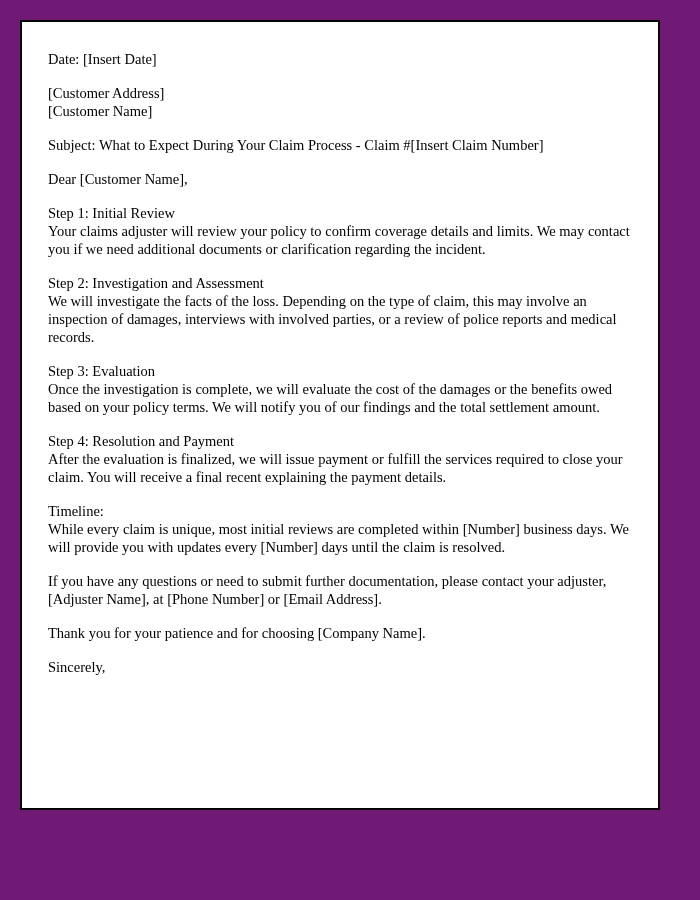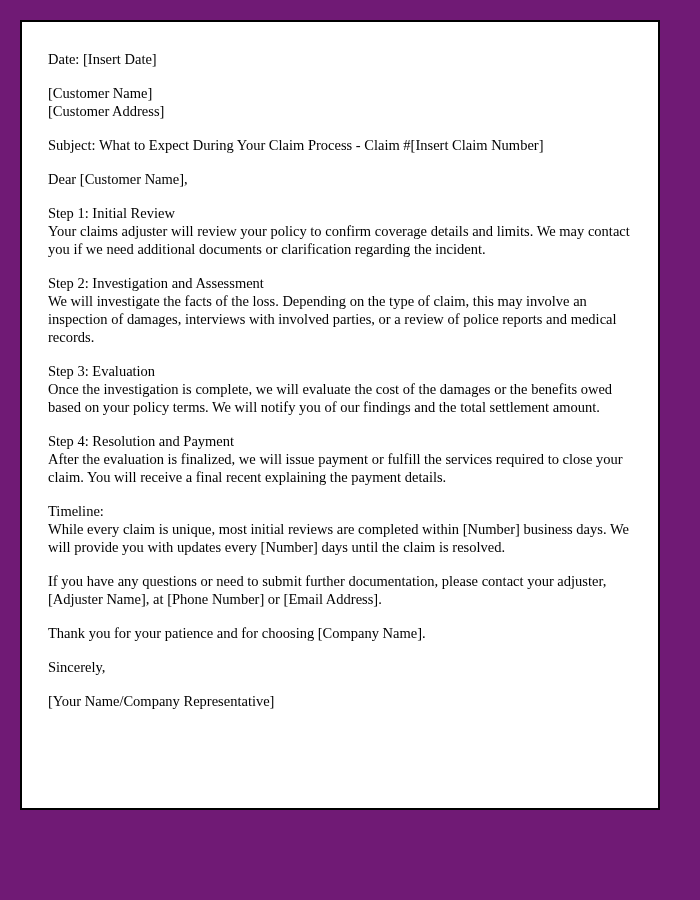--- a/index.html
+++ b/index.html
@@ -45,22 +45,22 @@
 </style>
 </head>
 <body>
 
 <div class="page">
   <div class="doc">
 
     <div class="block">Date: [Insert Date]</div>
 
     <div class="block">
+      <div class="addr-line">[Customer Address]</div>
       <div class="addr-line">[Customer Name]</div>
-      <div class="addr-line">[Customer Address]</div>
     </div>
 
     <div class="block">Subject: What to Expect During Your Claim Process - Claim #[Insert Claim Number]</div>
 
     <div class="block">Dear [Customer Name],</div>
 
 
     <div class="block">
       <div class="bold">Step 1: Initial Review</div>
       <div>Your claims adjuster will review your policy to confirm coverage details and limits. We may contact you if we need additional documents or clarification regarding the incident.</div>
@@ -85,16 +85,15 @@
       <div class="bold">Timeline:</div>
       <div>While every claim is unique, most initial reviews are completed within [Number] business days. We will provide you with updates every [Number] days until the claim is resolved.</div>
     </div>
 
     <div class="block">If you have any questions or need to submit further documentation, please contact your adjuster, [Adjuster Name], at [Phone Number] or [Email Address].</div>
 
     <div class="block">Thank you for your patience and for choosing [Company Name].</div>
 
     <div class="block">Sincerely,</div>
 
-    <div class="sig">[Your Name/Company Representative]</div>
 
   </div>
 </div>
 
 </body></html>

